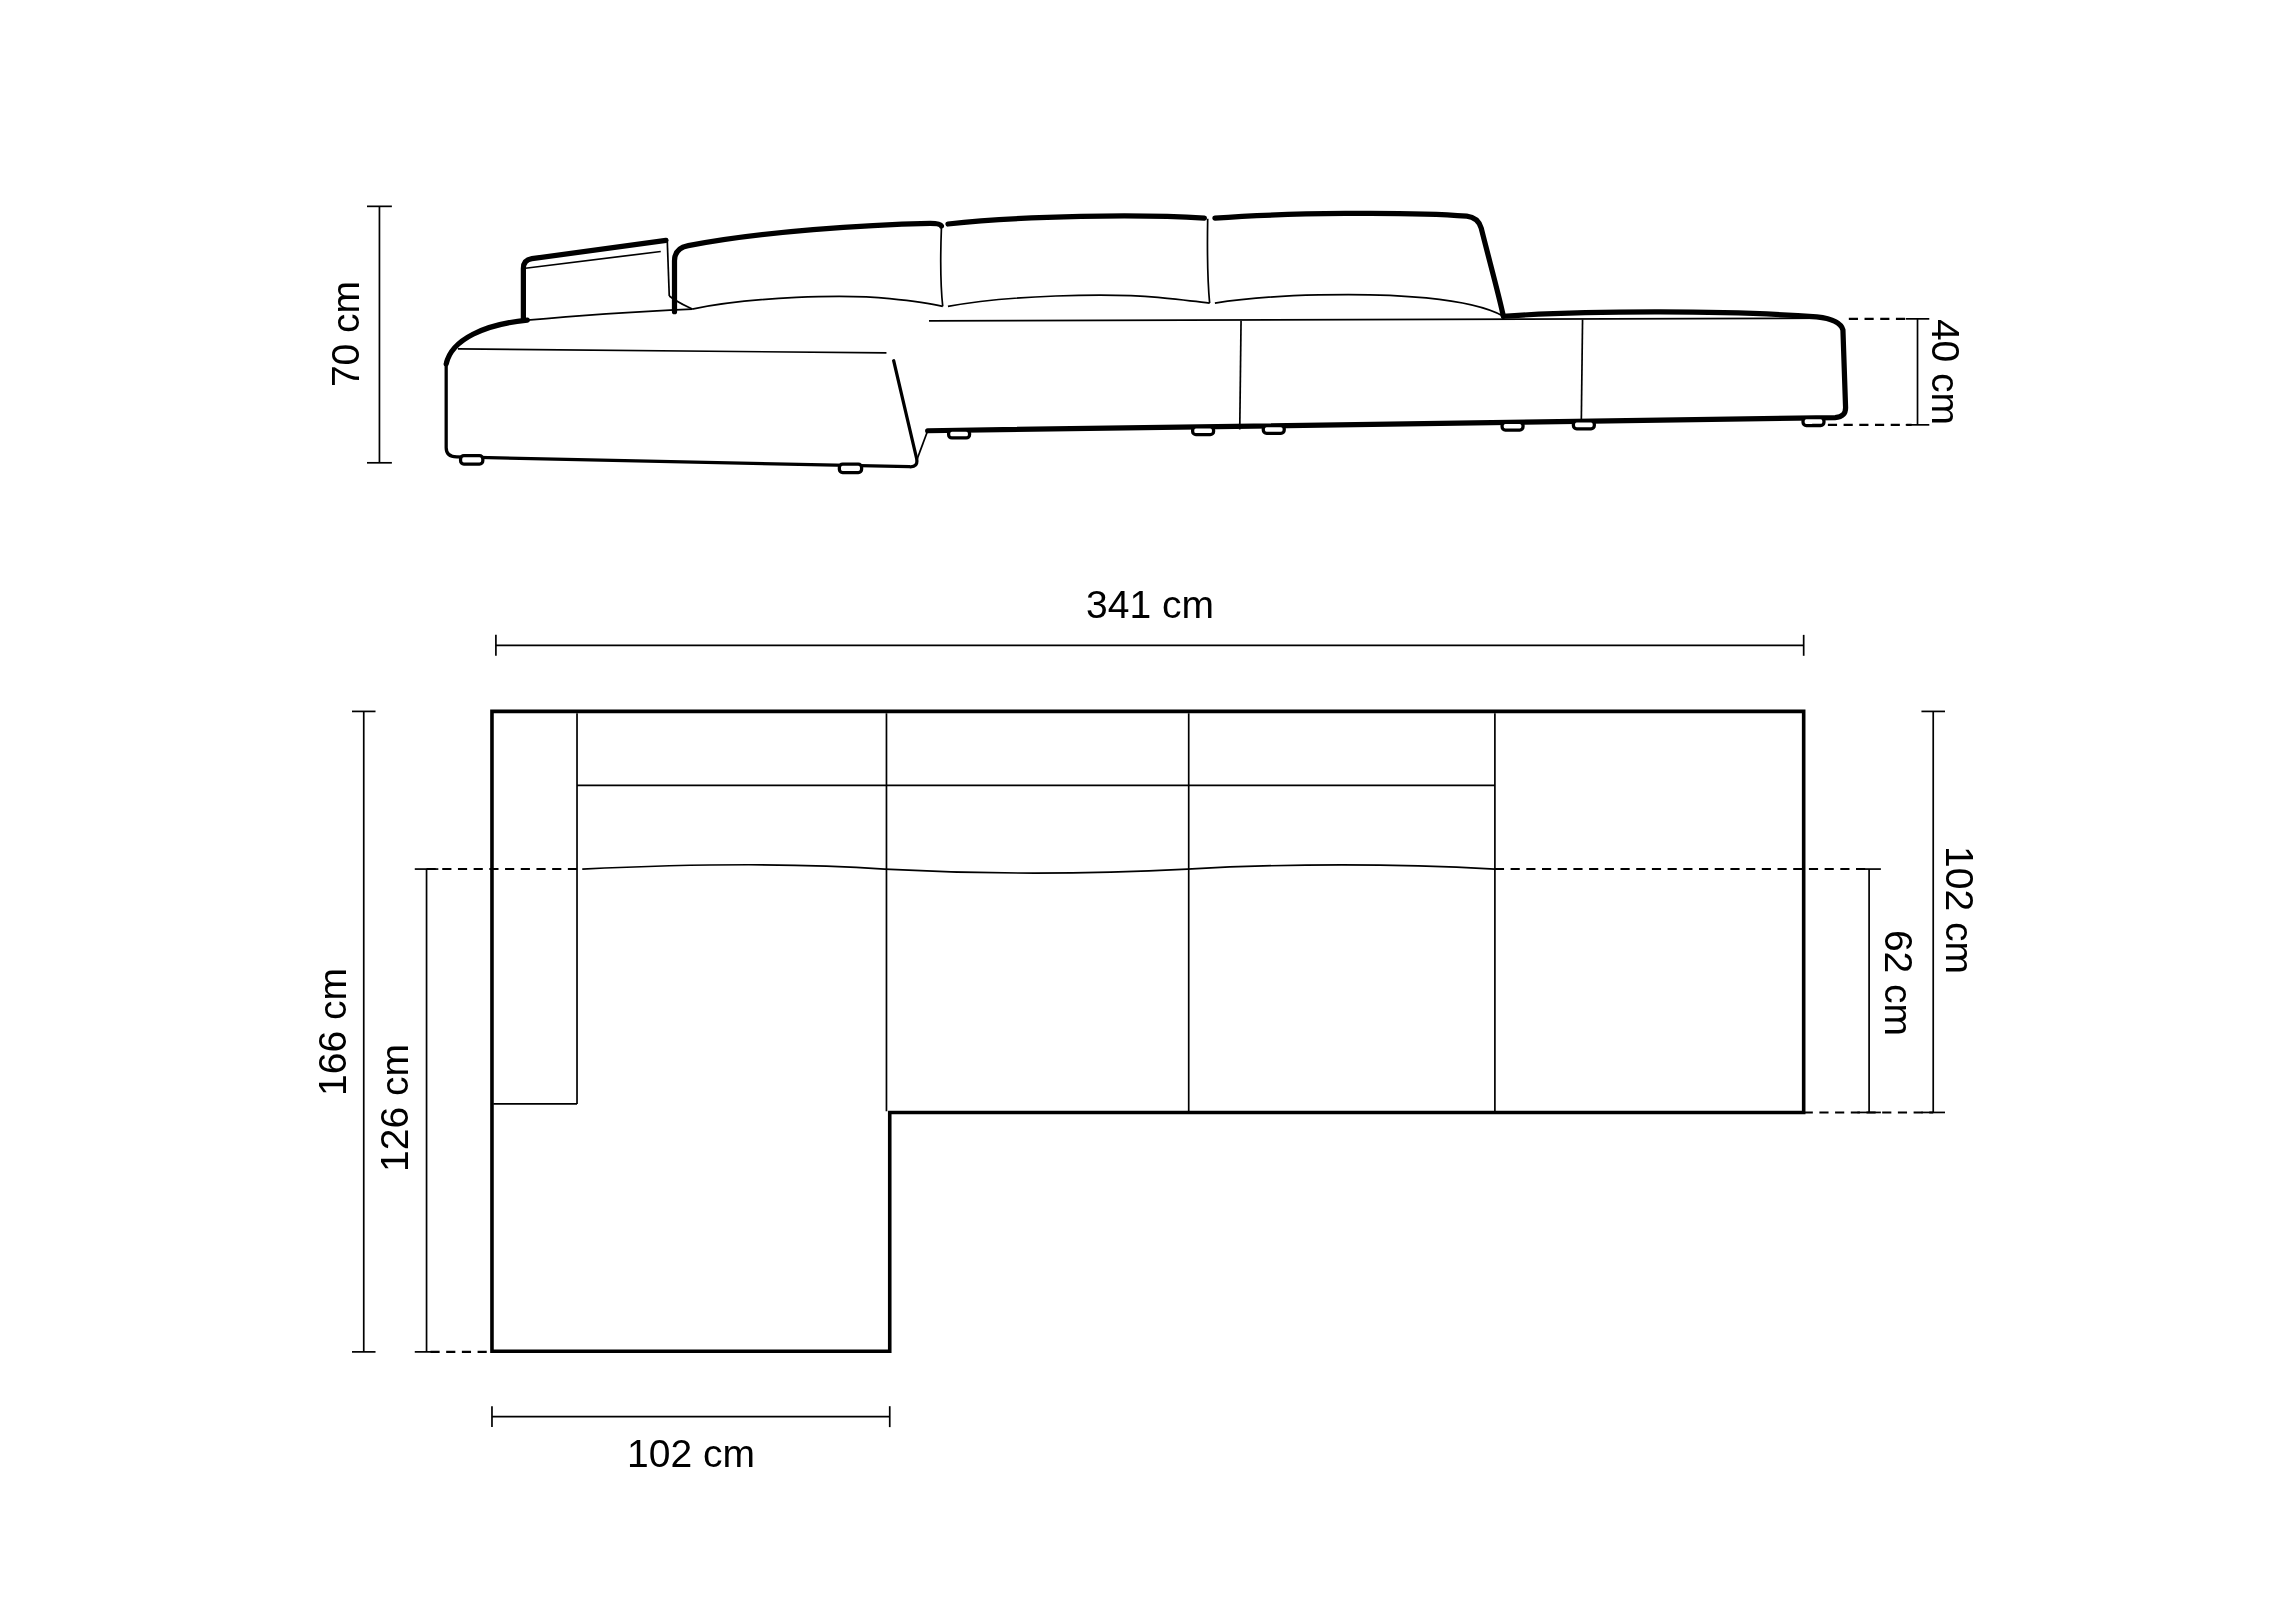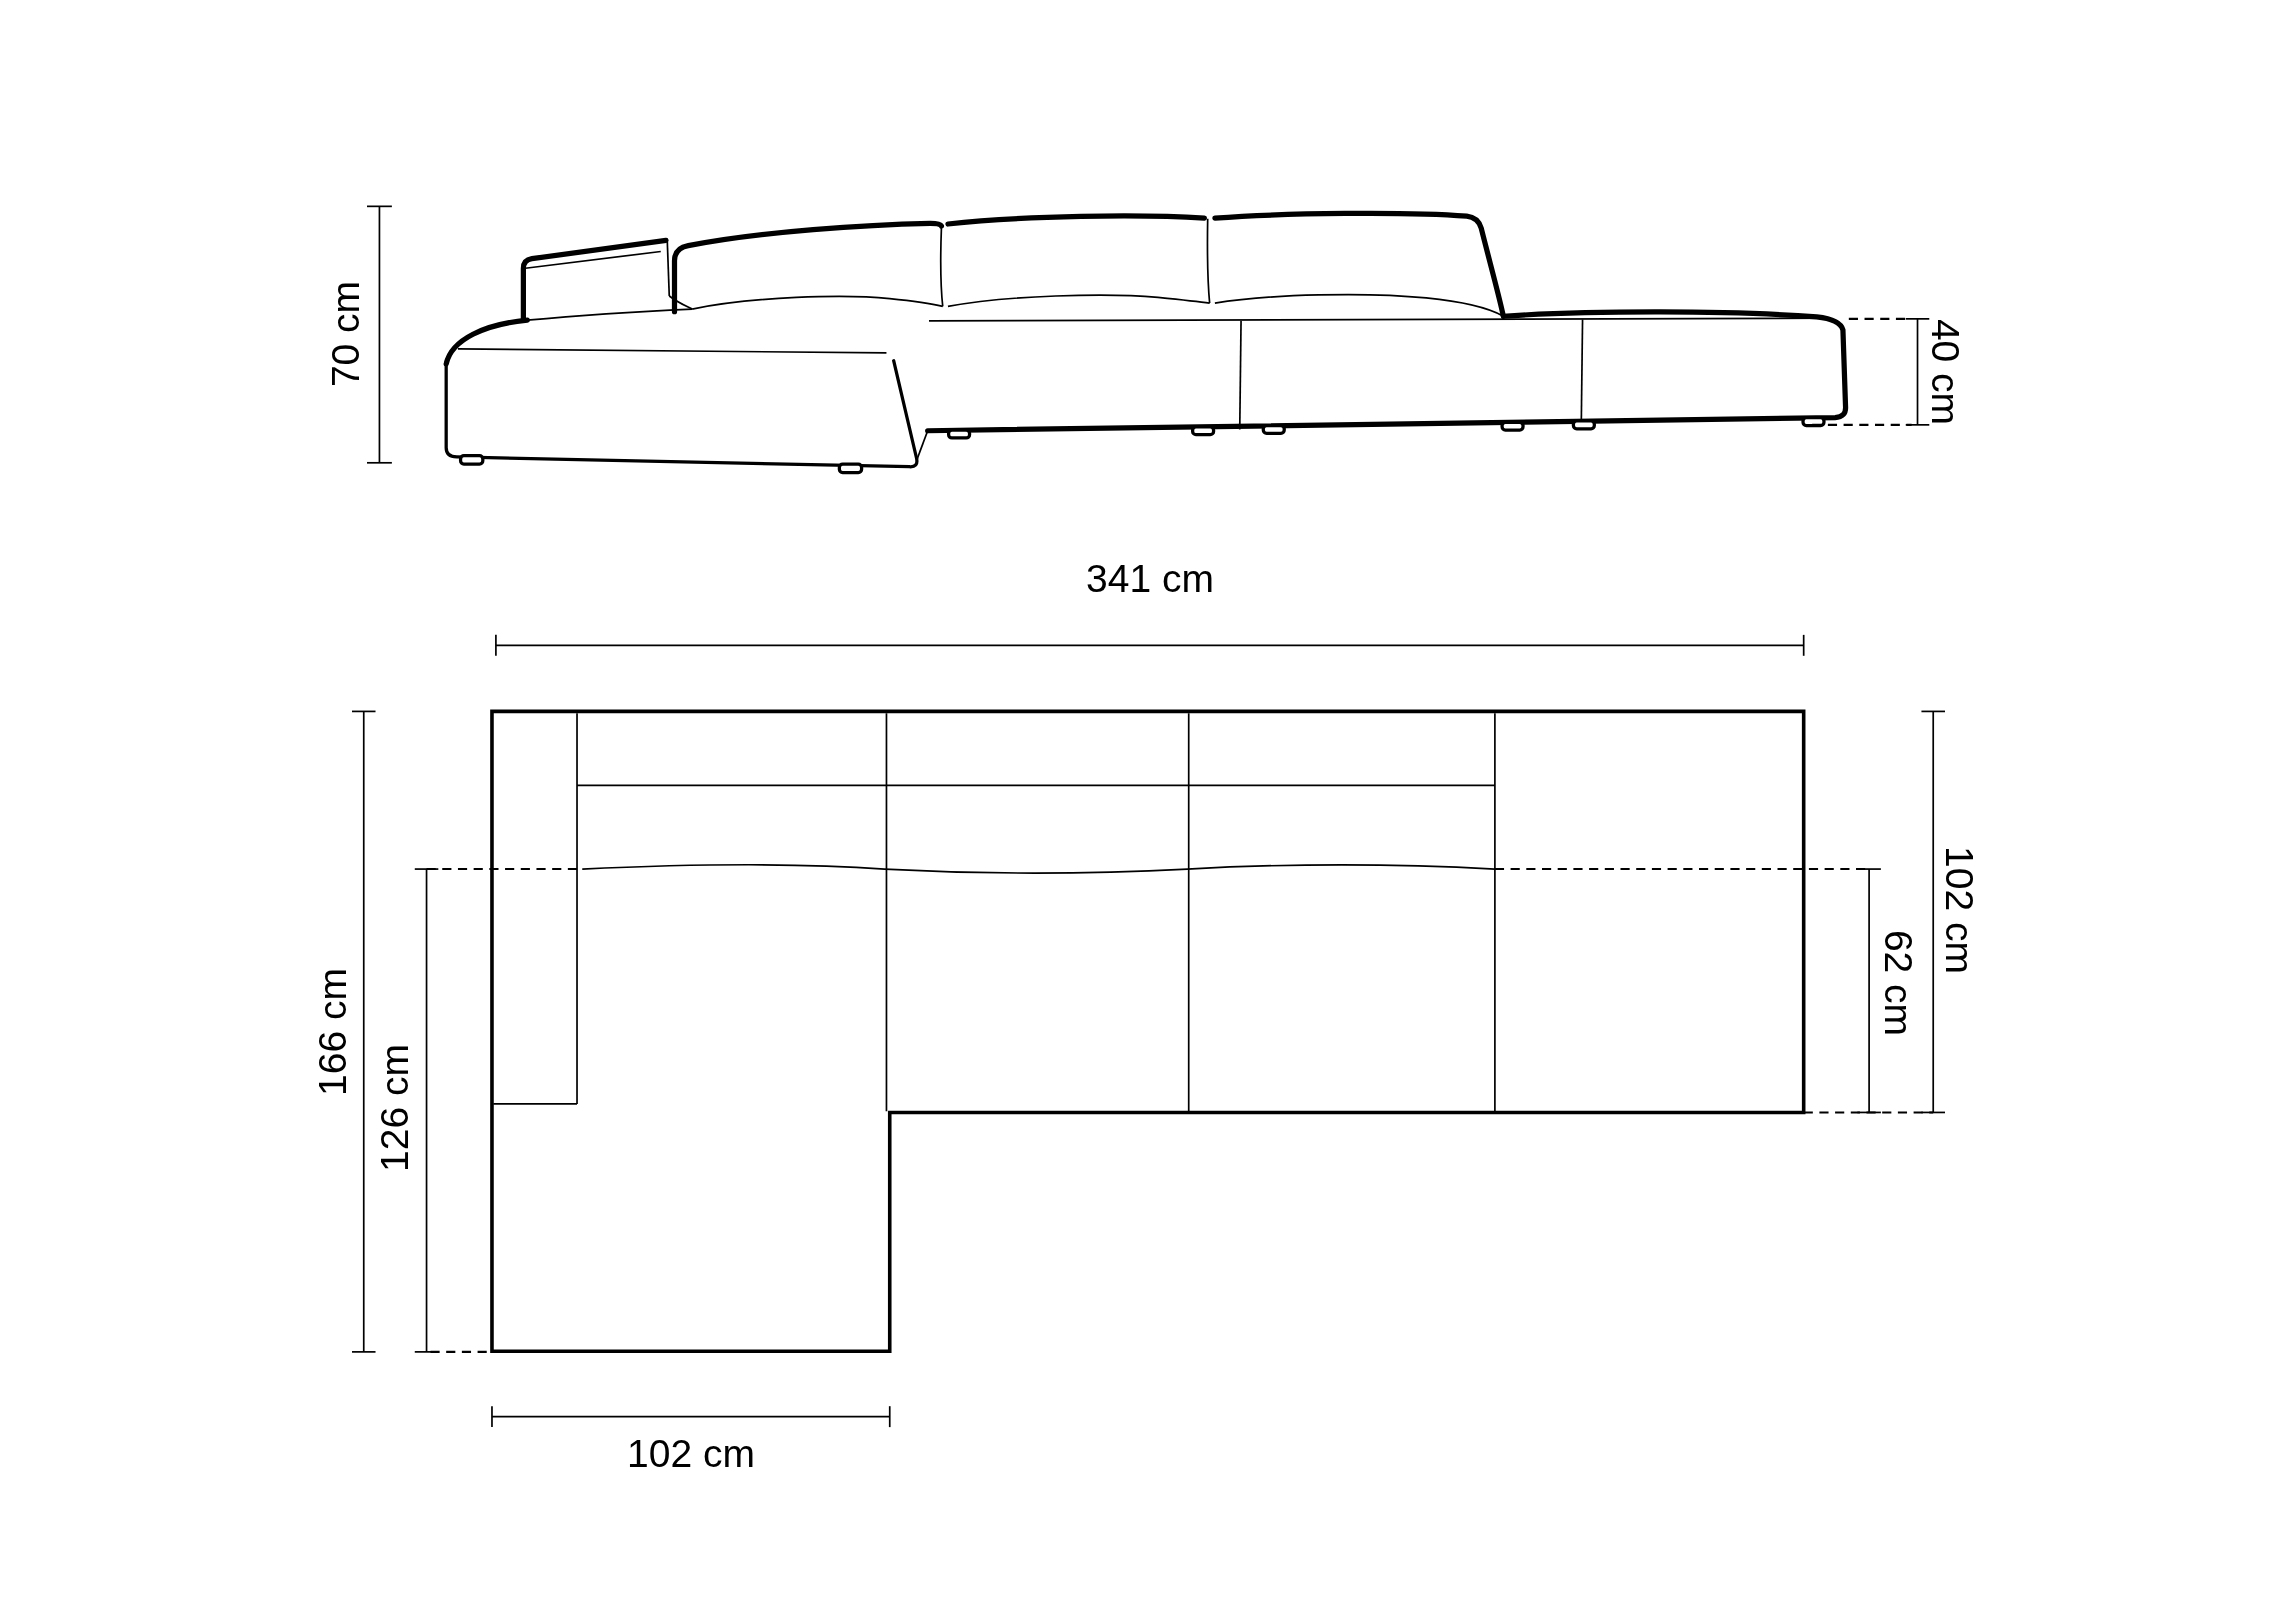--- a/index.html
+++ b/index.html
@@ -163,21 +163,21 @@
       <g>
         <line class="thin" x1="752" y1="2165" x2="1360" y2="2165"></line>
         <line class="thin" x1="752" y1="2149" x2="752" y2="2181"></line>
         <line class="thin" x1="1360" y1="2149" x2="1360" y2="2181"></line>
       </g>
     </g>
   </svg>
 
   <div class="dim-label rot-ccw" style="left:345px;  top:334px;">70 cm</div>
   <div class="dim-label rot-cw" style="left:1945px; top:372px;">40 cm</div>
-  <div class="dim-label" style="left:1150px; top:578px;">341 cm</div>
+  <div class="dim-label" style="left:1150px; top:604px;">341 cm</div>
   <div class="dim-label rot-ccw" style="left:332px;  top:1032px;">166 cm</div>
   <div class="dim-label rot-ccw" style="left:394px;  top:1108px;">126 cm</div>
   <div class="dim-label rot-cw" style="left:1959px; top:910px;">102 cm</div>
   <div class="dim-label rot-cw" style="left:1898px; top:983px;">62 cm</div>
   <div class="dim-label" style="left:691px; top:1453px;">102 cm</div>
 
 </div>
 
 
 </body></html>

